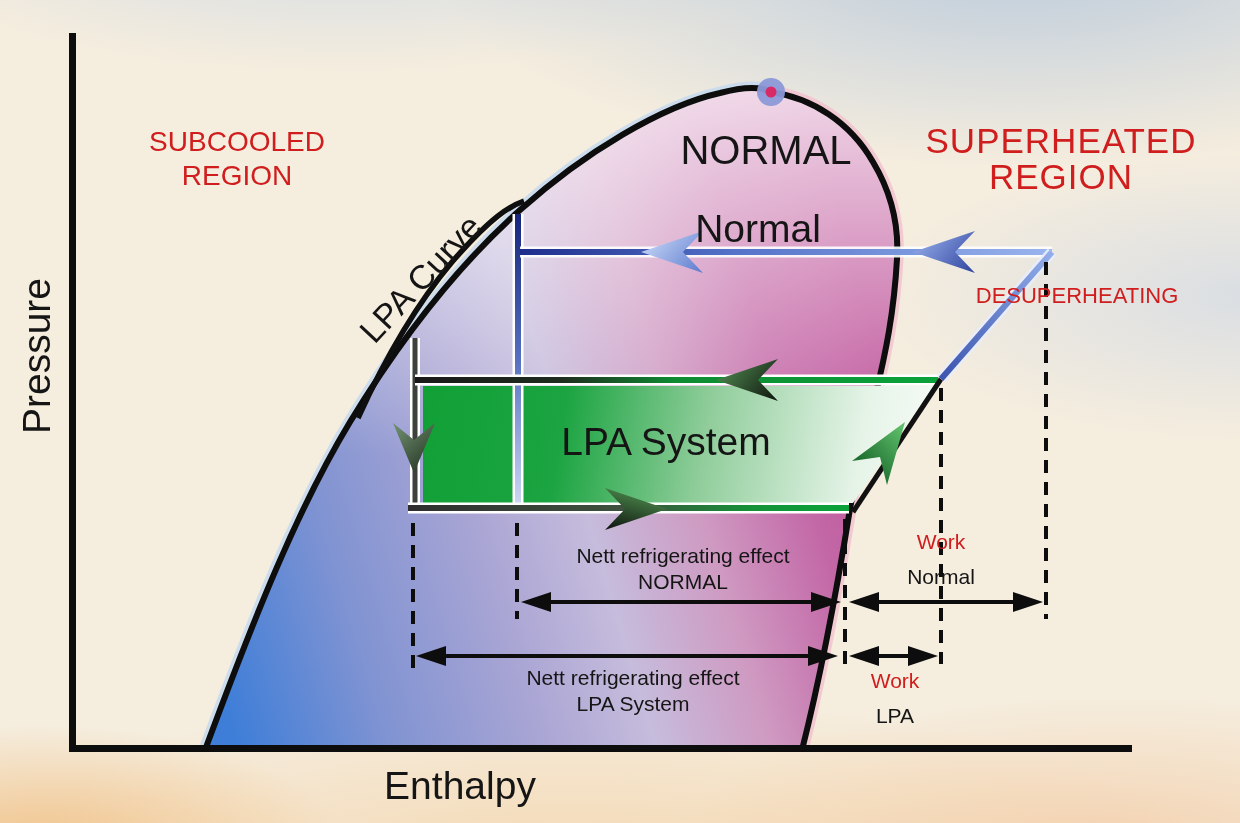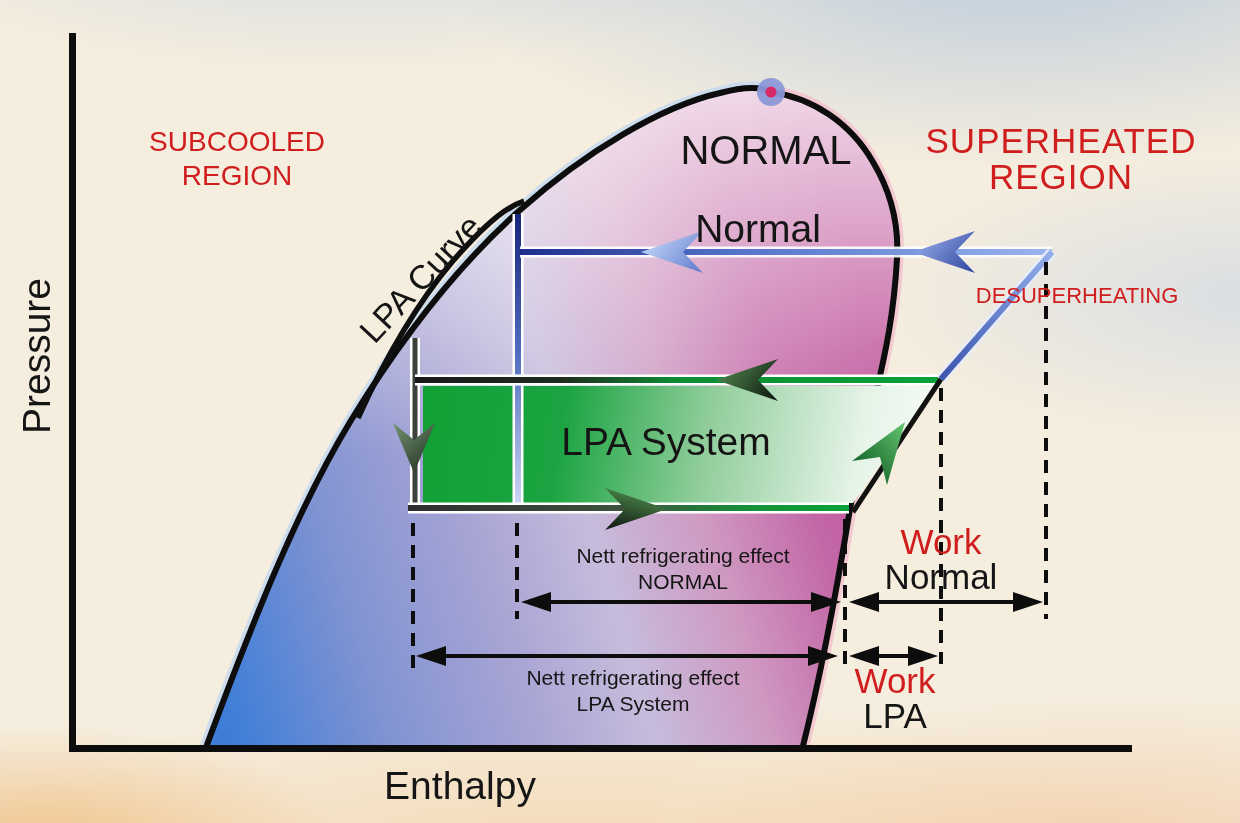--- a/index.html
+++ b/index.html
@@ -25,21 +25,21 @@
   .f-sub{font-size:28px;line-height:34px;}
   .f-sup{font-size:35px;line-height:36px;letter-spacing:1px;}
   .f-vap{font-size:40px;}
   .f-nrm{font-size:39px;}
   .f-des{font-size:22px;}
   .f-lpacurve{font-size:34px;transform:translate(-50%,-50%) rotate(-47deg);}
   .f-lpasys{font-size:39px;}
   .f-axis{font-size:39px;}
   .f-press{font-size:39px;transform:translate(-50%,-50%) rotate(-90deg);}
   .f-nett{font-size:21px;line-height:26px;}
-  .f-work{font-size:35px;line-height:35px;}
+  .f-work{font-size:21px;line-height:35px;}
 </style>
 </head>
 <body>
 
 <div class="scene">
 
   <svg width="1240" height="823" viewBox="0 0 1240 823">
     <defs>
       <linearGradient id="gDome" gradientUnits="userSpaceOnUse" x1="205" y1="640" x2="905" y2="430">
         <stop offset="0" stop-color="#3e7ed8"></stop>

